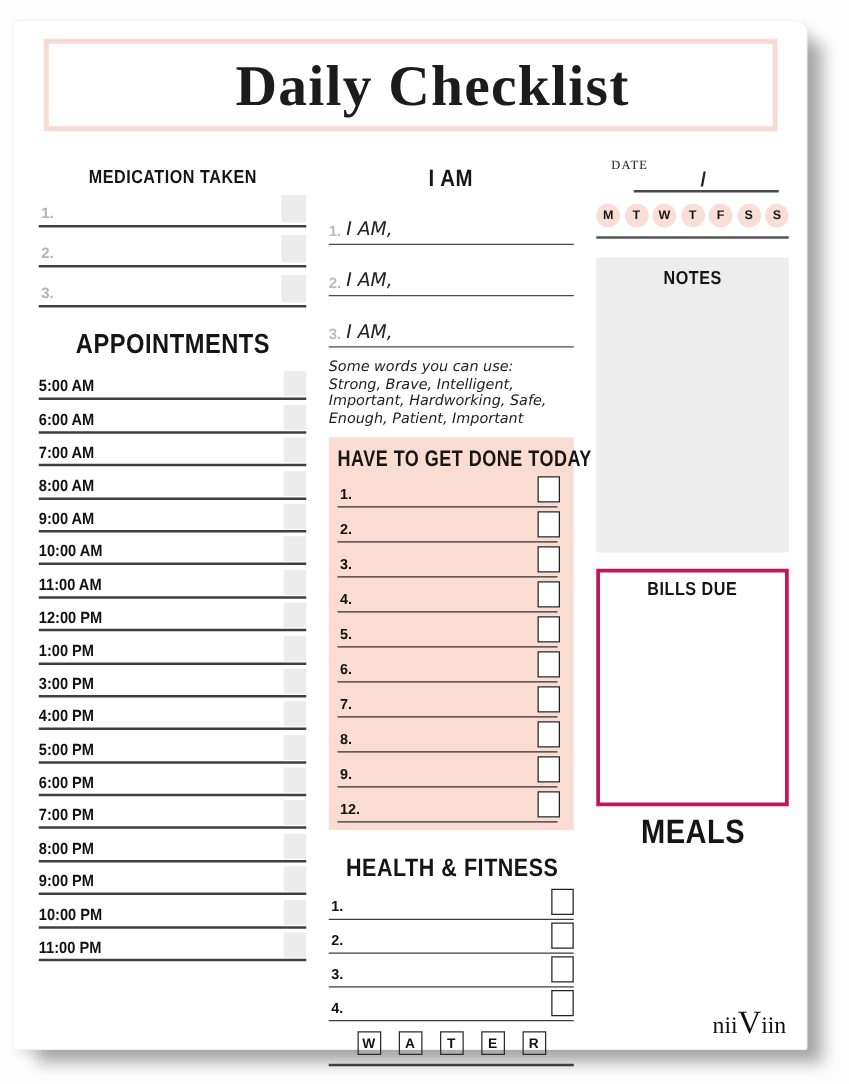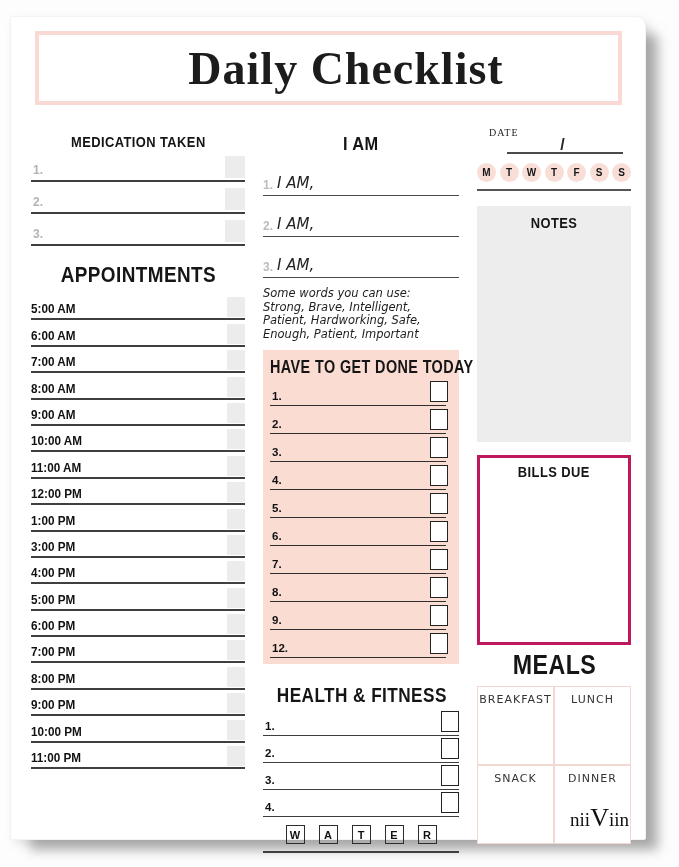--- a/index.html
+++ b/index.html
@@ -217,21 +217,21 @@
         </div>
           <div class="iam-row">
           <span class="num">3.</span>
           <span class="txt">I AM,</span>
         </div>
         </div>
       <div class="hint">
 
       <div>Some words you can use:</div>
           <div>Strong, Brave, Intelligent,</div>
-          <div>Patient, Hardworking, Safe,</div>
+          <div>Important, Hardworking, Safe,</div>
           <div>Enough, Patient, Important</div>
         </div>
 
       <div class="todo-box">
         <div class="hdr todo-title">
           <span>HAVE TO GET DONE TODAY</span>
         </div>
         <div>
 
         <div class="chk-row">
@@ -335,26 +335,19 @@
 
       <div class="bills-box">
         <div class="hdr bills-title">
           <span>BILLS DUE</span>
         </div>
       </div>
 
       <div class="hdr meals-title">
         <span>MEALS</span>
       </div>
-      <div class="meals-grid">
-
-      <div class="meal-cell">BREAKFAST</div>
-          <div class="meal-cell">LUNCH</div>
-          <div class="meal-cell">SNACK</div>
-          <div class="meal-cell">DINNER</div>
-        </div>
     </div>
   </div>
 
   <div class="brand">
     <span>nii</span><span class="cap">V</span><span>iin</span>
   </div>
 </div>
 
 </body></html>

